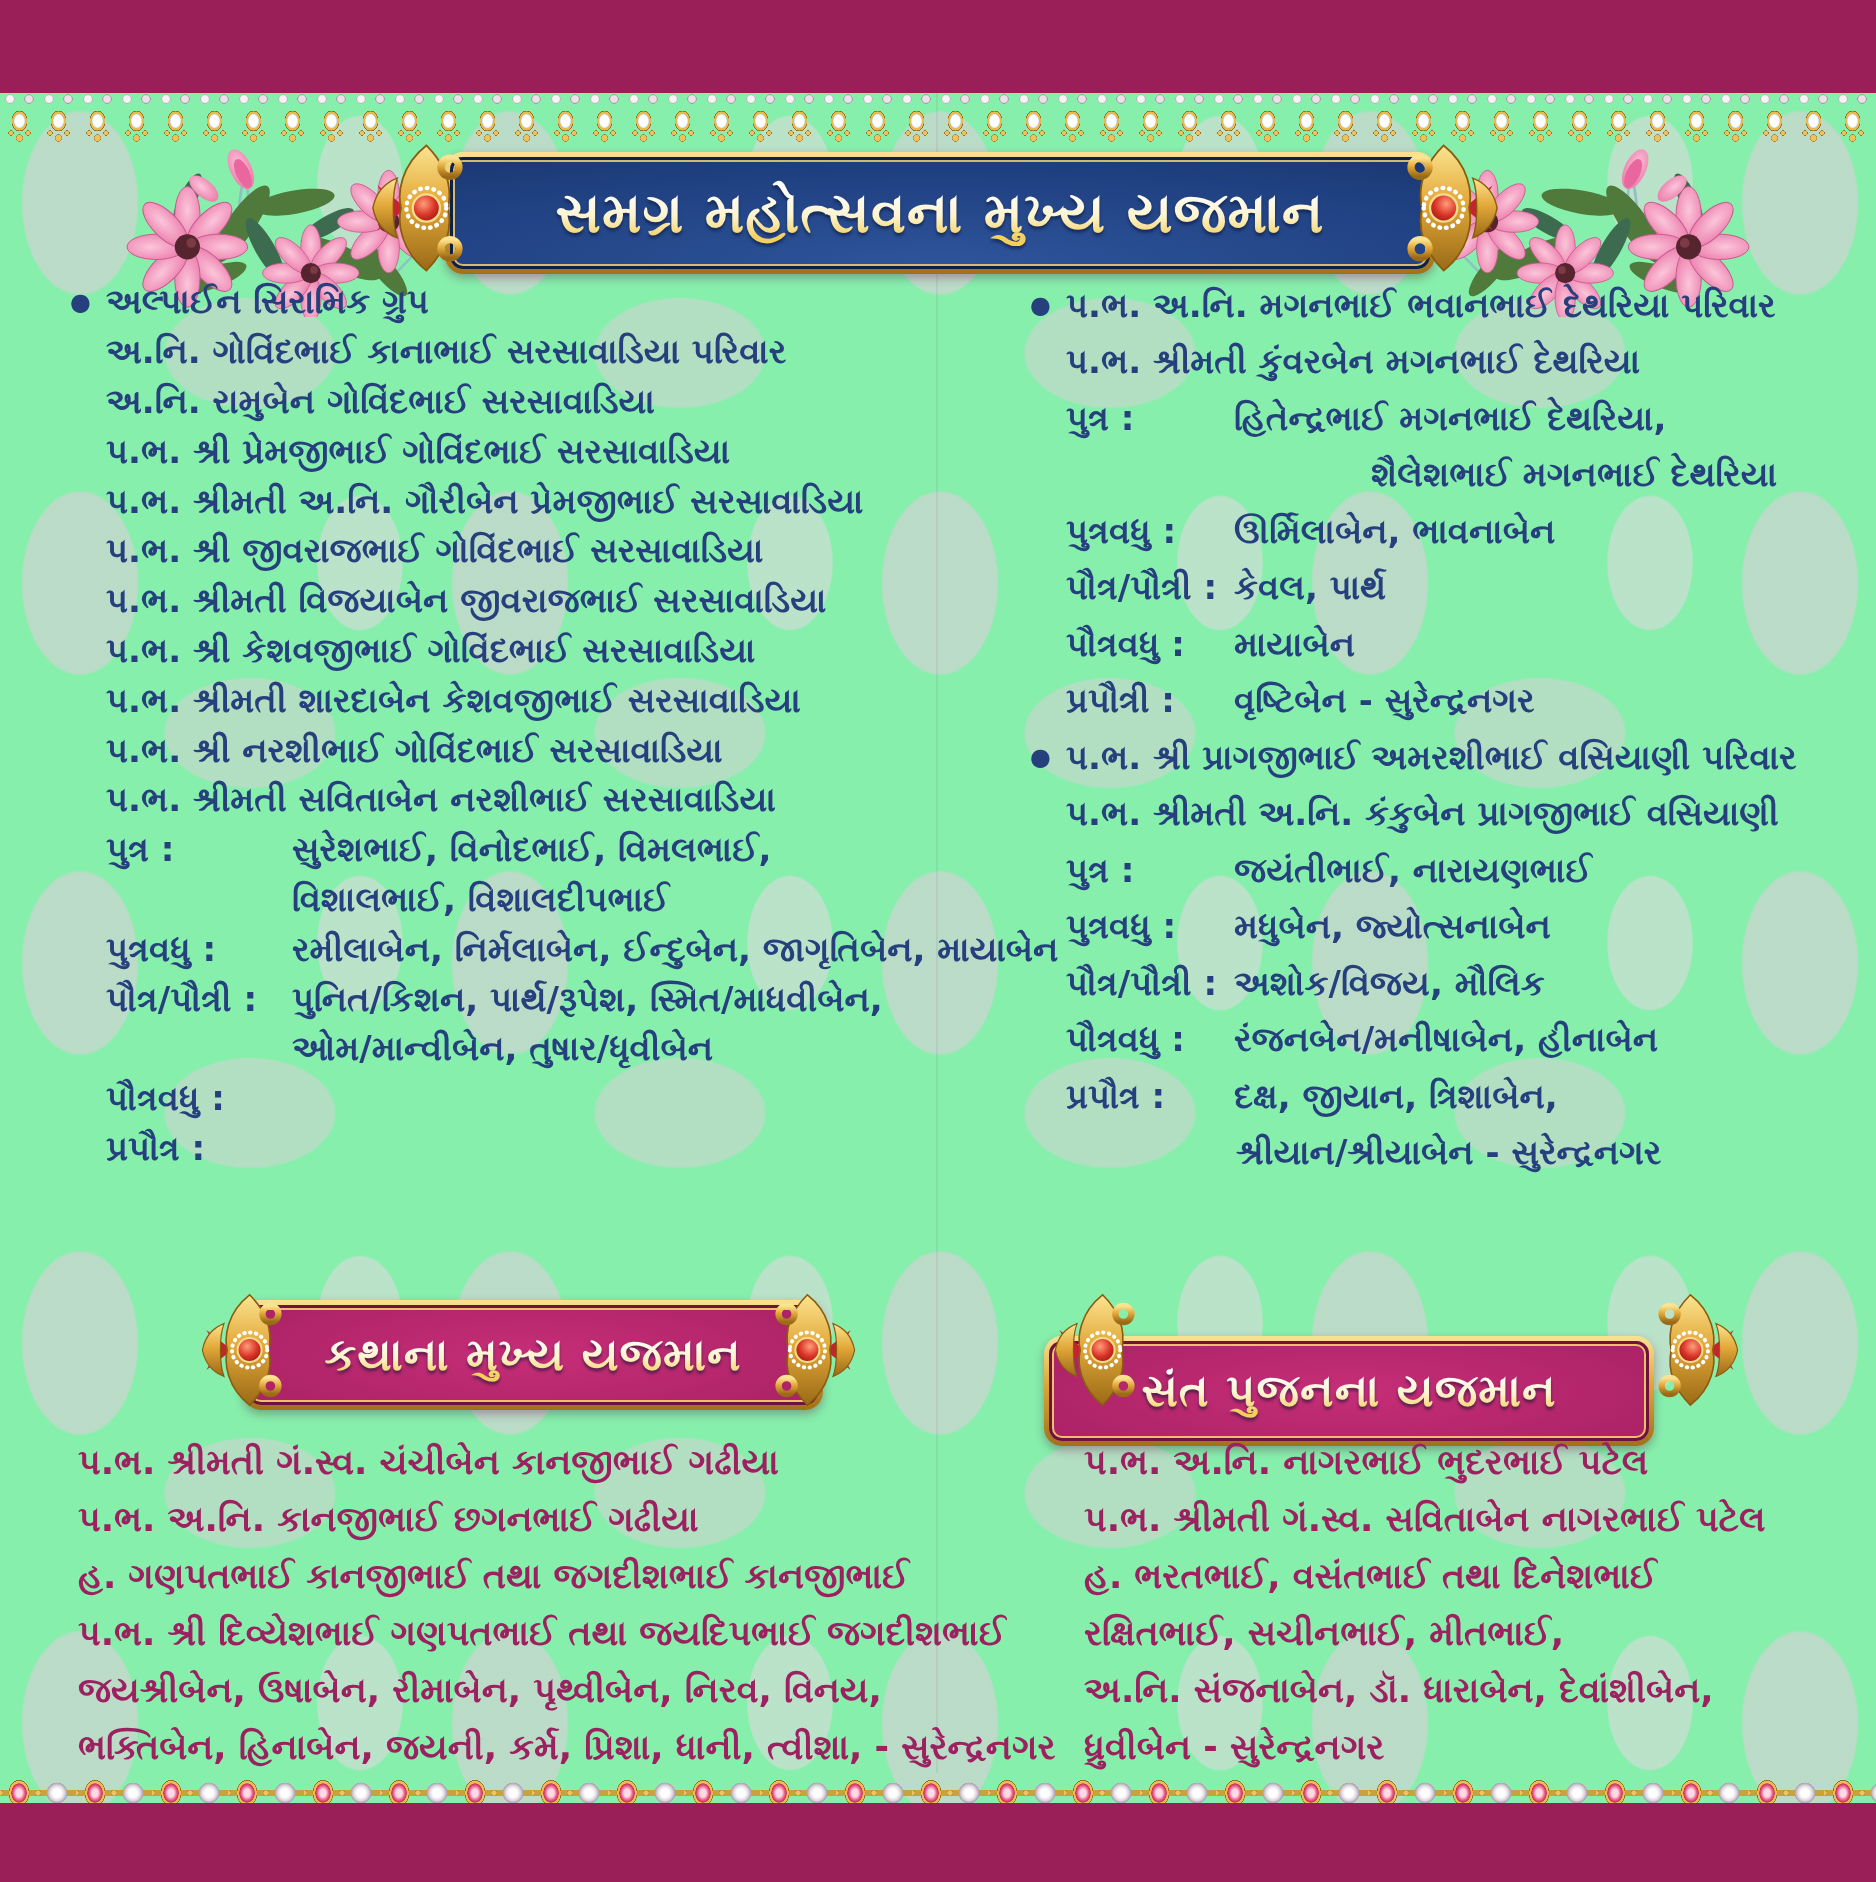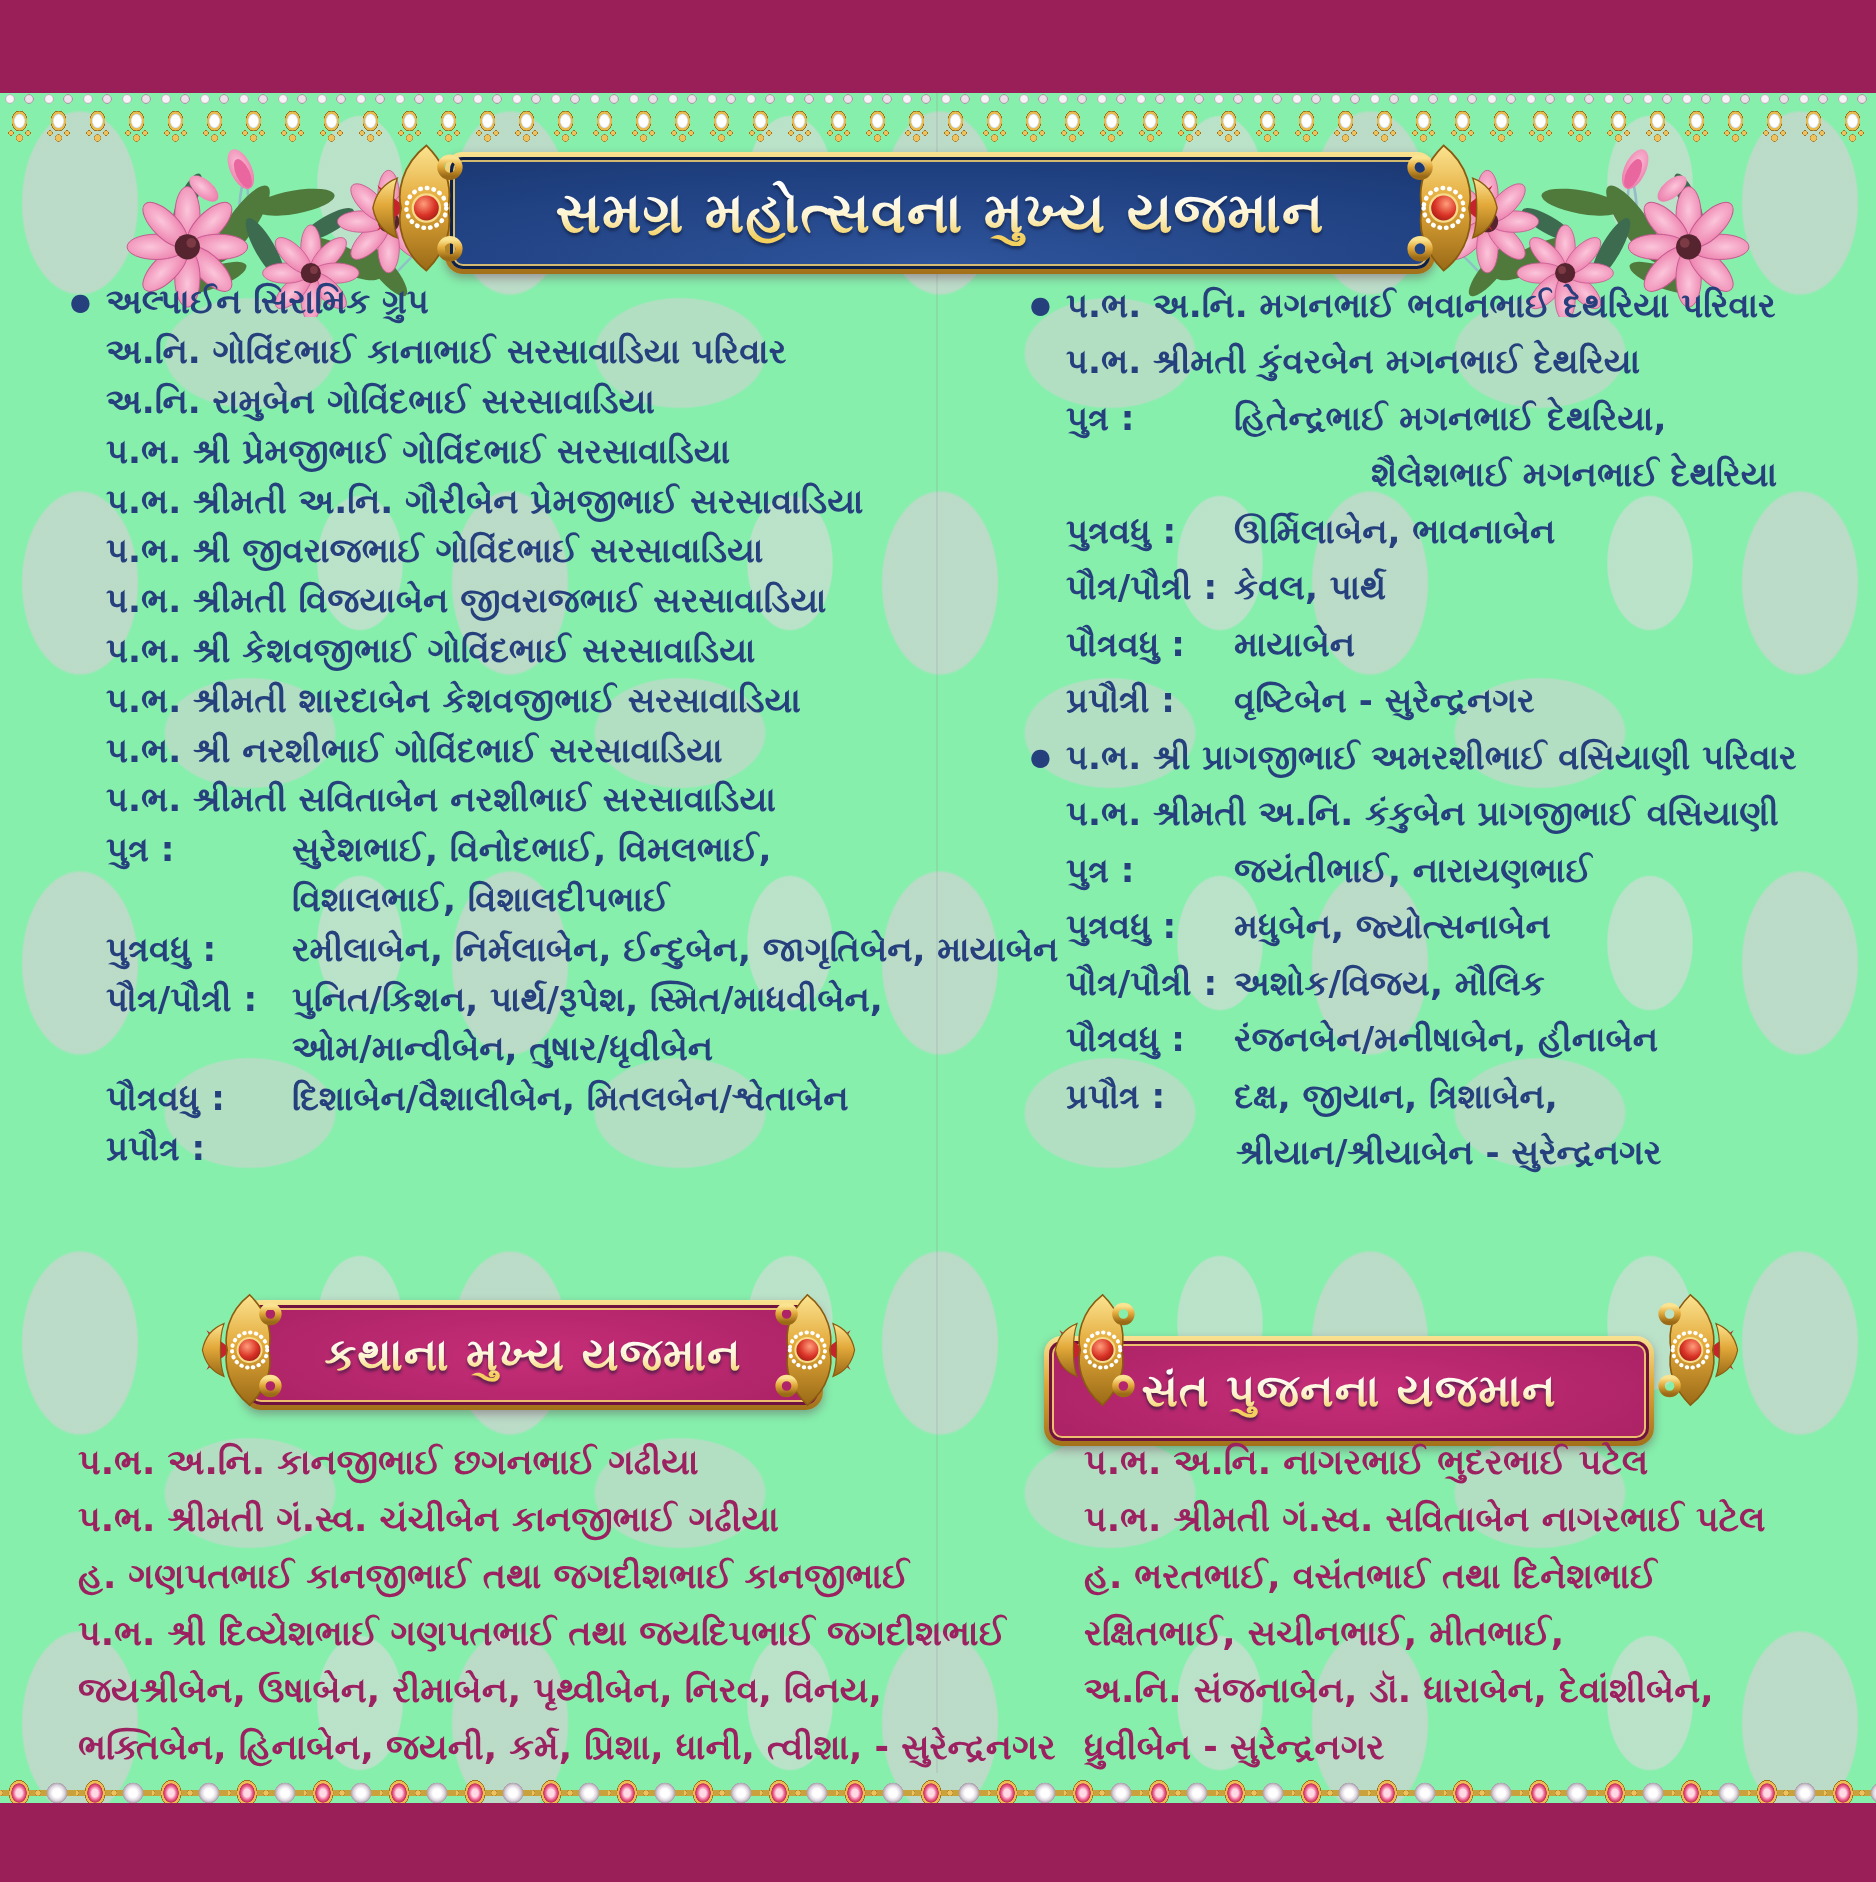--- a/index.html
+++ b/index.html
@@ -252,21 +252,20 @@
       </div>
       <div class="line">
         <span class="label">પૌત્ર/પૌત્રી :</span>
         <span class="txt">પુનિત/કિશન, પાર્થ/રૂપેશ, સ્મિત/માધવીબેન,</span>
       </div>
       <div class="line" style="padding-left: 186px;">
         <span class="txt">ઓમ/માન્વીબેન, તુષાર/ધૃવીબેન</span>
       </div>
       <div class="line">
         <span class="label">પૌત્રવધુ :</span>
-        <span class="txt">દિશાબેન/વૈશાલીબેન, મિતલબેન/શ્વેતાબેન</span>
       </div>
       <div class="line">
         <span class="label">પ્રપૌત્ર :</span>
       </div>
     </div>
   <div class="col col-right">
       <div class="line">
         <span class="bullet">●</span>
         <span class="txt">પ.ભ. અ.નિ. મગનભાઈ ભવાનભાઈ દેથરિયા પરિવાર</span>
       </div>
@@ -347,24 +346,24 @@
   </div>
   <svg class="orn" style="left:1053px;top:1290px;width:88px;height:120px">
       <use href="#orn"></use>
     </svg>
   <svg class="orn flip" style="left:1652px;top:1290px;width:88px;height:120px">
       <use href="#orn"></use>
     </svg>
 
   <div class="bottom-col bottom-left">
       <div class="line">
+        <span class="txt">પ.ભ. શ્રીમતી ગં.સ્વ. ચંચીબેન કાનજીભાઈ ગઢીયા</span>
+      </div>
+      <div class="line">
         <span class="txt">પ.ભ. અ.નિ. કાનજીભાઈ છગનભાઈ ગઢીયા</span>
-      </div>
-      <div class="line">
-        <span class="txt">પ.ભ. શ્રીમતી ગં.સ્વ. ચંચીબેન કાનજીભાઈ ગઢીયા</span>
       </div>
       <div class="line">
         <span class="txt">હ. ગણપતભાઈ કાનજીભાઈ તથા જગદીશભાઈ કાનજીભાઈ</span>
       </div>
       <div class="line">
         <span class="txt">પ.ભ. શ્રી દિવ્યેશભાઈ ગણપતભાઈ તથા જયદિપભાઈ જગદીશભાઈ</span>
       </div>
       <div class="line">
         <span class="txt">જયશ્રીબેન, ઉષાબેન, રીમાબેન, પૃથ્વીબેન, નિરવ, વિનય,</span>
       </div>

